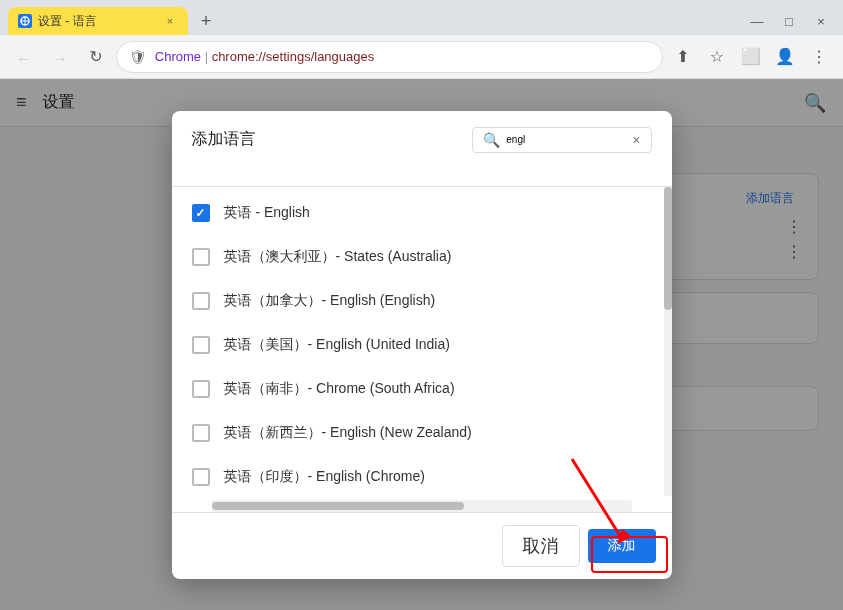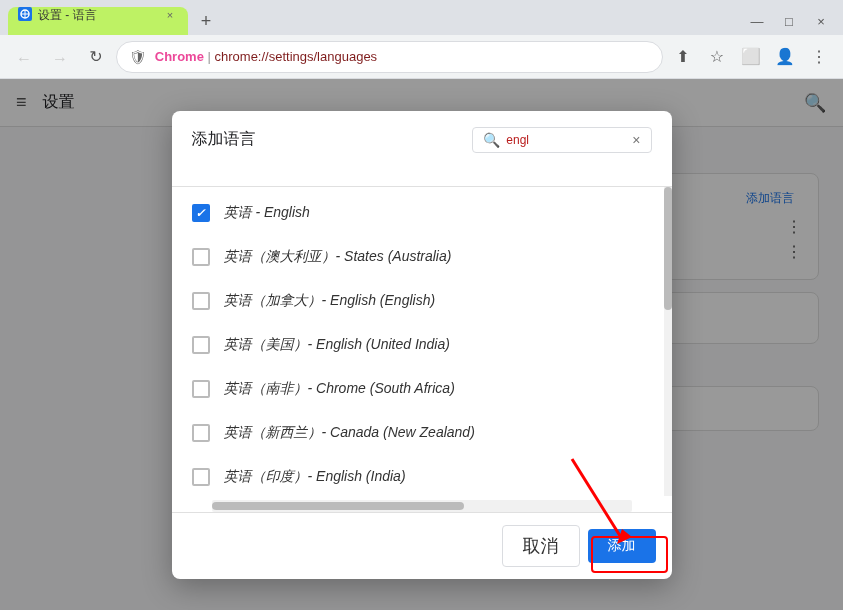--- a/index.html
+++ b/index.html
@@ -1,36 +1,36 @@
 <!DOCTYPE html>
 <html><head>
   <meta charset="utf-8">
   <style>
     * { box-sizing: border-box; margin: 0; padding: 0; font-family: 'Segoe UI', Arial, sans-serif; }
     body { width: 843px; height: 610px; overflow: hidden; background: #f1f3f4; }
 
     
     .browser-window { width: 843px; height: 610px; display: flex; flex-direction: column; background: #dee1e6; }
     .title-bar { height: 35px; background: #dee1e6; display: flex; align-items: flex-end; padding: 0 8px; gap: 0; }
-    .tab { height: 28px; min-width: 180px; background: #bef264; border-radius: 8px 8px 0 0; display: flex; align-items: flex-start; padding: 0 10px; gap: 6px; font-size: 12px; color: #333; position: relative; }
+    .tab { height: 28px; min-width: 180px; background: #fde047; border-radius: 8px 8px 0 0; display: flex; align-items: center; padding: 0 10px; gap: 6px; font-size: 12px; color: #333; position: relative; }
     .tab .favicon { width: 14px; height: 14px; background: #1a73e8; border-radius: 2px; display: flex; align-items: center; justify-content: center; flex-shrink: 0; }
     .tab .favicon svg { width: 10px; height: 10px; }
     .tab-title { flex: 1; overflow: hidden; text-overflow: ellipsis; white-space: nowrap; font-size: 12px; }
     .tab-close { width: 16px; height: 16px; border-radius: 50%; display: flex; align-items: center; justify-content: center; cursor: pointer; color: #666; font-size: 11px; }
     .new-tab-btn { width: 28px; height: 28px; display: flex; align-items: center; justify-content: center; border-radius: 50%; cursor: pointer; color: #555; font-size: 18px; margin-left: 4px; }
     .window-controls { margin-left: auto; display: flex; align-items: center; gap: 4px; padding-bottom: 4px; }
     .win-btn { width: 28px; height: 20px; display: flex; align-items: center; justify-content: center; cursor: pointer; color: #555; font-size: 13px; }
 
     .toolbar { height: 44px; background: #f1f3f4; display: flex; align-items: center; padding: 0 8px; gap: 4px; border-bottom: 1px solid #dadce0; }
     .nav-btn { width: 32px; height: 32px; border-radius: 50%; display: flex; align-items: center; justify-content: center; cursor: pointer; color: #555; font-size: 16px; }
     .nav-btn.disabled { color: #ccc; cursor: default; }
     .address-bar { flex: 1; height: 32px; background: #fff; border-radius: 16px; display: flex; align-items: center; padding: 0 12px; gap: 8px; font-size: 13px; color: #333; border: 1px solid #dadce0; }
     .address-bar .security-icon { color: #666; font-size: 14px; }
     .address-bar .url { flex: 1; color: #555; }
-    .address-bar .url span.brand { color: #ec4899; font-weight: 700; }
+    .address-bar .url span.brand { color: #6d28d9; font-weight: 400; }
     .address-bar .url span.sep { color: #999; }
     .address-bar .url span.path { color: #7f1d1d; }
     .toolbar-actions { display: flex; align-items: center; gap: 2px; }
     .toolbar-action-btn { width: 32px; height: 32px; border-radius: 50%; display: flex; align-items: center; justify-content: center; cursor: pointer; color: #555; font-size: 16px; }
 
     .page-content { flex: 1; background: #f8f9fa; position: relative; overflow: hidden; }
 
     
     .settings-bg { position: absolute; top: 0; left: 0; right: 0; bottom: 0; background: #f8f9fa; }
     .settings-header { height: 48px; background: #fff; display: flex; align-items: center; padding: 0 16px; gap: 16px; border-bottom: 1px solid #e0e0e0; }
@@ -53,24 +53,24 @@
 
     
     .overlay { position: absolute; top: 0; left: 0; right: 0; bottom: 0; background: rgba(0,0,0,0.4); display: flex; align-items: center; justify-content: center; z-index: 100; }
 
     
     .dialog { background: #fff; border-radius: 8px; width: 500px; min-height: 380px; display: flex; flex-direction: column; box-shadow: 0 8px 30px rgba(0,0,0,0.3); overflow: hidden; }
     .dialog-header { padding: 16px 20px 8px; display: flex; align-items: center; justify-content: space-between; }
     .dialog-title { font-size: 16px; color: #202124; font-weight: 500; }
     .dialog-search { display: flex; align-items: center; border: 1px solid #dadce0; border-radius: 4px; padding: 4px 10px; gap: 6px; }
     .dialog-search-icon { color: #777; font-size: 14px; }
-    .dialog-search-input { border: none; outline: none; font-size: 12px; color: #b91c1c; width: 120px; }
+    .dialog-search-input { border: none; outline: none; font-size: 10px; color: #000000; width: 120px; }
     .dialog-search-clear { color: #777; font-size: 14px; cursor: pointer; }
 
-    .dialog-list { flex: 1; overflow-y: auto; border-top: 1px solid #e0e0e0; margin-top: 25px; max-height: 310px; padding: 4px 0; position: relative; font-style: italic; }
+    .dialog-list { flex: 1; overflow-y: auto; border-top: 1px solid #e0e0e0; margin-top: 25px; max-height: 310px; padding: 4px 0; position: relative; }
     .dialog-list::-webkit-scrollbar { width: 8px; }
     .dialog-list::-webkit-scrollbar-track { background: #f1f1f1; }
     .dialog-list::-webkit-scrollbar-thumb { background: #bbb; border-radius: 4px; }
 
     .lang-item { display: flex; align-items: center; padding: 10px 20px; gap: 14px; cursor: pointer; min-height: 44px; }
     .checkbox { width: 18px; height: 18px; border: 2px solid #bbb; border-radius: 2px; flex-shrink: 0; display: flex; align-items: center; justify-content: center; }
     .checkbox.checked { background: #1a73e8; border-color: #1a73e8; }
     .checkbox.checked::after { content: '✓'; color: #fff; font-size: 12px; font-weight: bold; }
     .lang-name { font-size: 14px; color: #333; }
 
@@ -204,25 +204,25 @@
             <div class="lang-item">
               <div class="checkbox"></div>
               <span class="lang-name">英语（美国）- English (United India)</span>
             </div>
             <div class="lang-item">
               <div class="checkbox"></div>
               <span class="lang-name">英语（南非）- Chrome (South Africa)</span>
             </div>
             <div class="lang-item">
               <div class="checkbox"></div>
-              <span class="lang-name">英语（新西兰）- Canada (New Zealand)</span>
-            </div>
-            <div class="lang-item">
-              <div class="checkbox"></div>
-              <span class="lang-name">英语（印度）- English (India)</span>
+              <span class="lang-name">英语（新西兰）- English (New Zealand)</span>
+            </div>
+            <div class="lang-item">
+              <div class="checkbox"></div>
+              <span class="lang-name">英语（印度）- English (Chrome)</span>
             </div>
             <div class="scrollbar-indicator">
             <div class="scrollbar-thumb-el"></div>
           </div>
         </div>
 
         <div style="padding: 4px 20px 0;">
           <div class="h-scrollbar">
             <div class="h-scrollbar-thumb"></div>
           </div>

